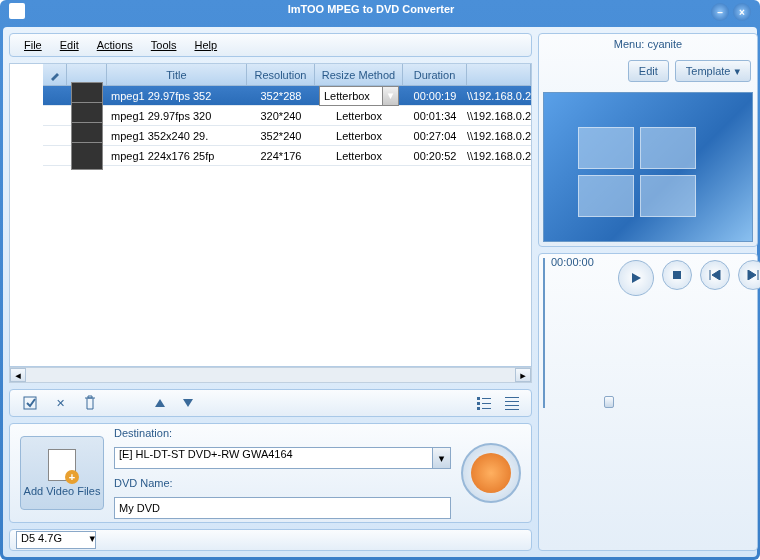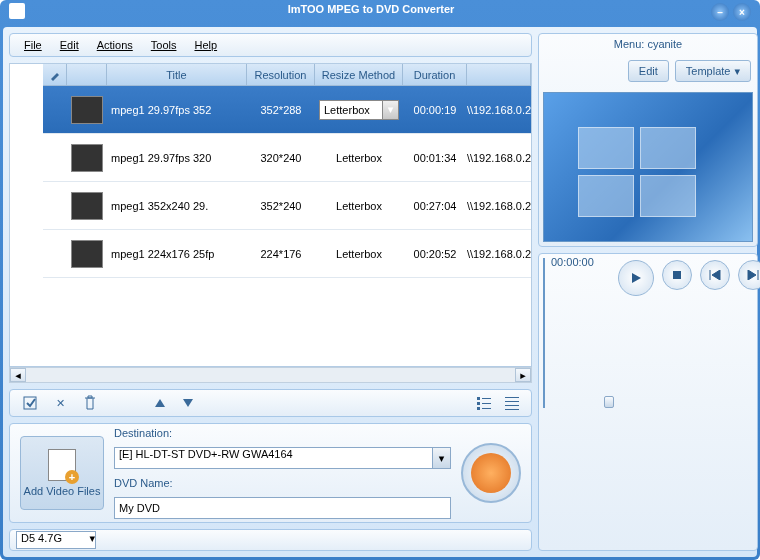--- a/index.html
+++ b/index.html
@@ -14,21 +14,21 @@
 .left-pane { flex: 1; display: flex; flex-direction: column; gap: 6px; }
 .right-pane { width: 220px; display: flex; flex-direction: column; gap: 6px; }
 .panel { background: linear-gradient(#fafcfe,#e4eef8); border: 1px solid #a8c8e8; border-radius: 4px; }
 .menubar { height: 24px; display: flex; align-items: center; gap: 2px; padding: 0 6px; }
 .menu-item { padding: 16px 8px; cursor: pointer; text-decoration: underline; }
 .grid-wrap { flex: 1; display: flex; flex-direction: column; overflow: hidden; }
 .grid { flex: 1; background: #fff; border: 1px solid #b4cce4; overflow: hidden; padding-left: 33px; }
 .grid-head { display: flex; background: linear-gradient(#d8e8f8,#b8d4f0); height: 22px; border-bottom: 1px solid #a0bcd8; }
 .grid-head .cell { border-right: 1px solid #a0bcd8; display: flex; align-items: center; justify-content: center; color: #2a5a8a; padding: 0 4px; }
 .c0 { width: 24px; } .c1 { width: 40px; } .c2 { width: 140px; text-align:left; } .c3 { width: 68px; } .c4 { width: 88px; } .c5 { width: 64px; } .c6 { width: 64px; }
-.grid-body .row { display: flex; height: 48px; border-bottom: 1px solid #e0e8f0; align-items: center; }
+.grid-body .row { display: flex; height: 20px; border-bottom: 1px solid #e0e8f0; align-items: center; }
 .grid-body .row.selected { background: linear-gradient(#3a7cc8,#2a6cb8); color: #fff; }
 .row .cell { display: flex; align-items: center; justify-content: center; padding: 0 4px; overflow: hidden; white-space: nowrap; }
 .row .c2 { justify-content: flex-start; }
 .thumb { width: 36px; height: 28px; background: #333; border: 1px solid #888; }
 .dropdown-cell { display: flex; align-items: center; background: #fff; border: 1px solid #888; height: 20px; width: 84px; }
 .dropdown-cell span { flex: 1; padding: 0 4px; color: #000; }
 .dropdown-btn { width: 16px; height: 18px; background: linear-gradient(#f0f0f0,#c8c8c8); border-left: 1px solid #888; display: flex; align-items: center; justify-content: center; }
 .scrollbar-h { height: 16px; background: #e8eef4; border: 1px solid #c0d0e0; display: flex; }
 .scrollbar-h .sb-btn { width: 16px; background: linear-gradient(#f4f8fc,#d8e4f0); border: 1px solid #b0c4d8; display: flex; align-items: center; justify-content: center; }
 .scrollbar-h .sb-track { flex: 1; }

